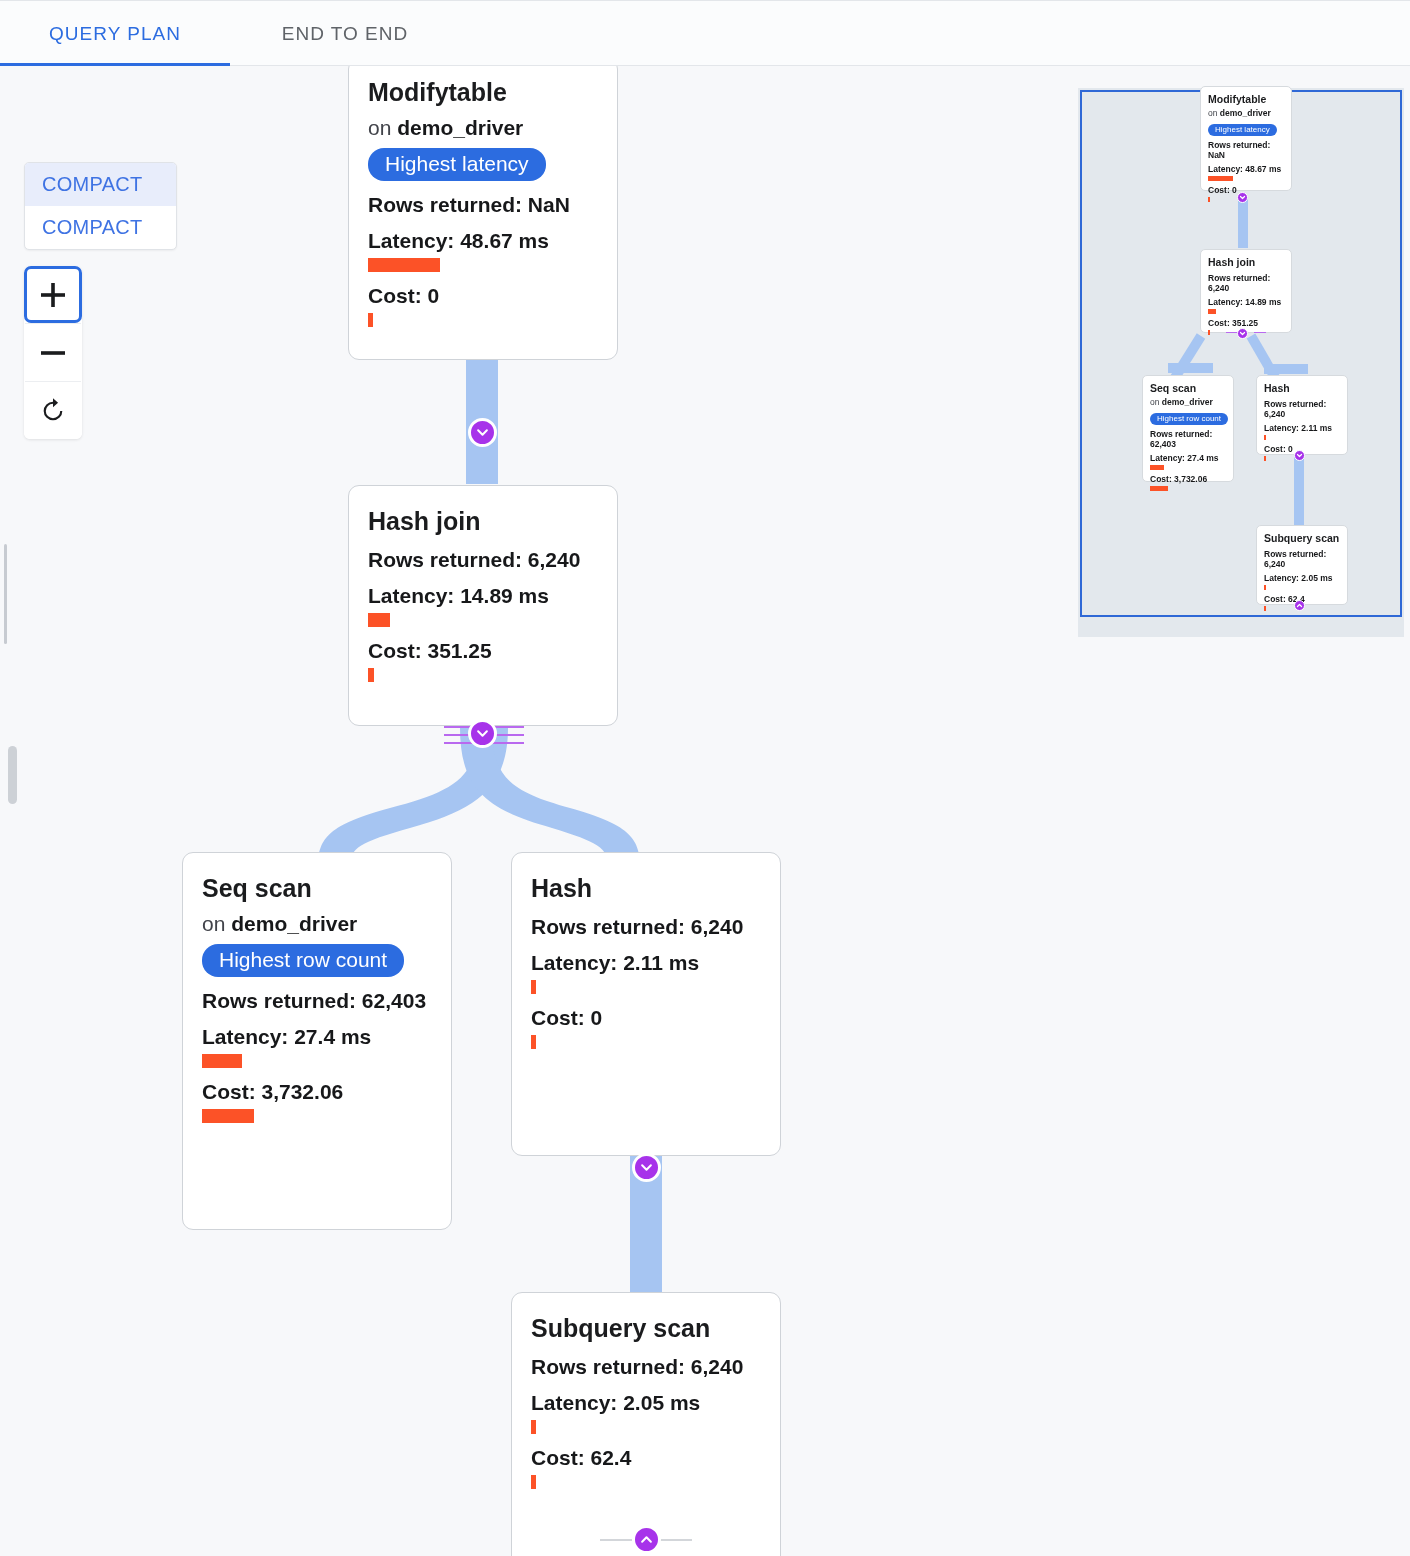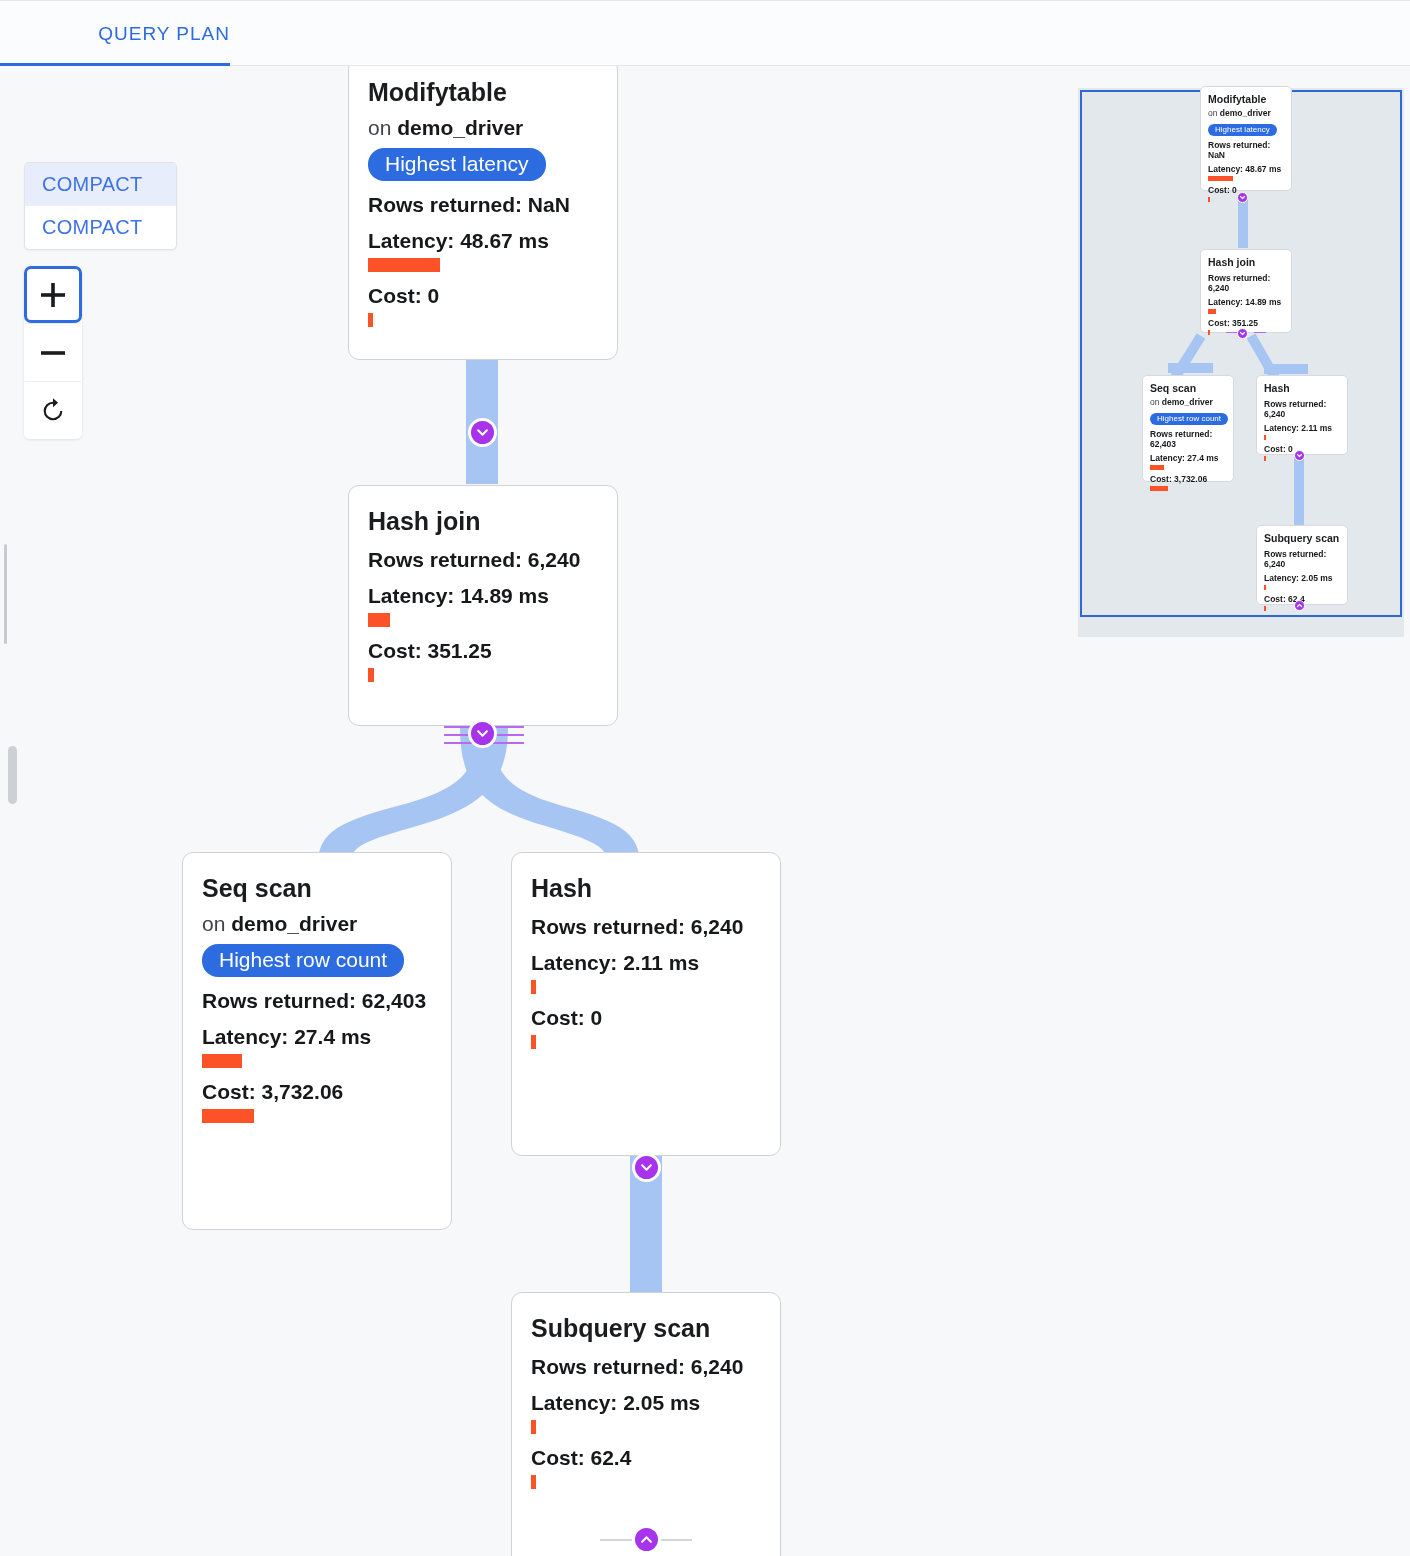--- a/index.html
+++ b/index.html
@@ -19,21 +19,21 @@
     border-top:1px solid #e3e6ea;
     box-sizing:border-box;
   }
   .tab{
     position:absolute;top:0;height:65px;
     display:flex;align-items:center;justify-content:center;
     font-size:19px;letter-spacing:1.0px;font-weight:500;
     color:#5f6368;cursor:pointer;user-select:none;
   }
   .tab.active{color:#2c6ce0;}
-  .tab#tab-qp{left:0;width:230px;justify-content:flex-end;}
+  .tab#tab-qp{left:0;width:230px;}
   .tab#tab-e2e{left:230px;width:230px;}
   .tab-underline{
     position:absolute;left:0;top:62px;width:230px;height:4px;background:#2c6ce0;
   }
 
   
   .canvas{
     position:absolute;left:0;top:66px;width:1410px;height:1490px;
     background:#f7f8fa;overflow:hidden;
   }
@@ -126,20 +126,23 @@
   }
   .msib{position:absolute;height:1px;background:#b969ef;z-index:6;}
 </style>
 </head>
 <body>
 
 <div class="tabbar">
   <div class="tab active" id="tab-qp">
     <span>QUERY PLAN</span>
   </div>
+  <div class="tab" id="tab-e2e">
+    <span>END TO END</span>
+  </div>
   <div class="tab-underline"></div>
 </div>
 
 <div class="canvas">
 
   <div class="rail-top"></div>
   <div class="scroll-handle"></div>
 
   <div class="viewtoggle">
     <div class="vt selected">

